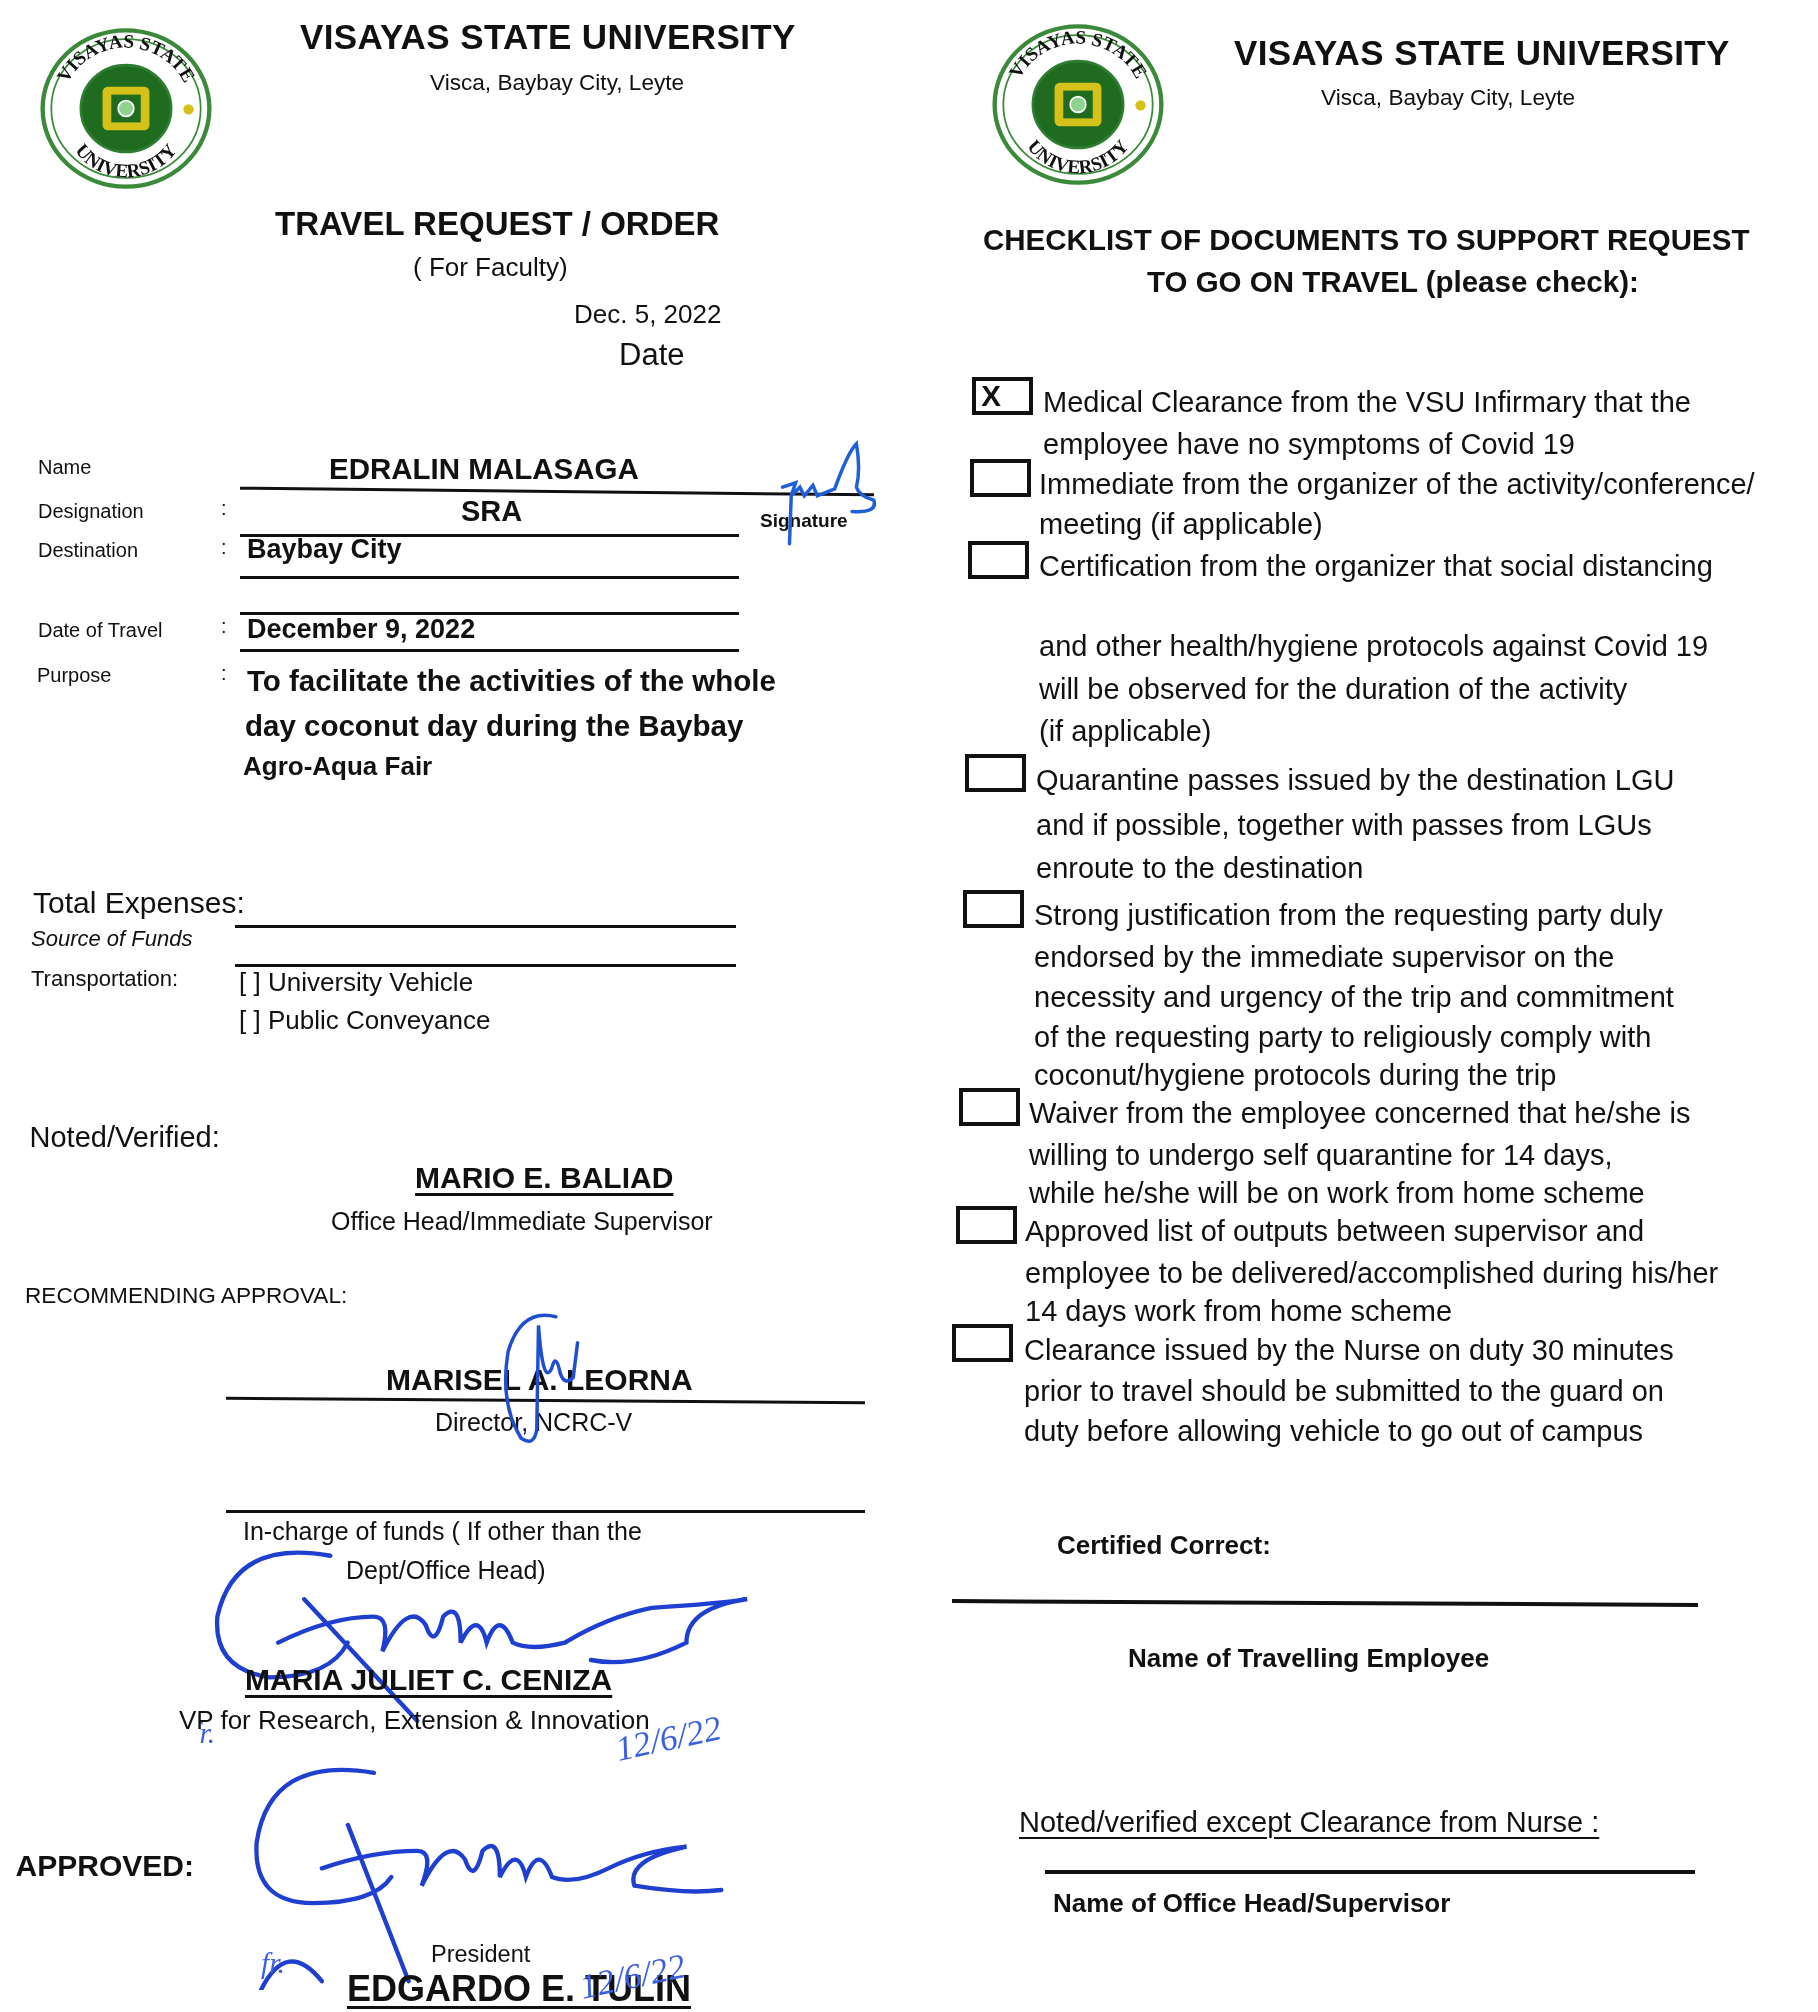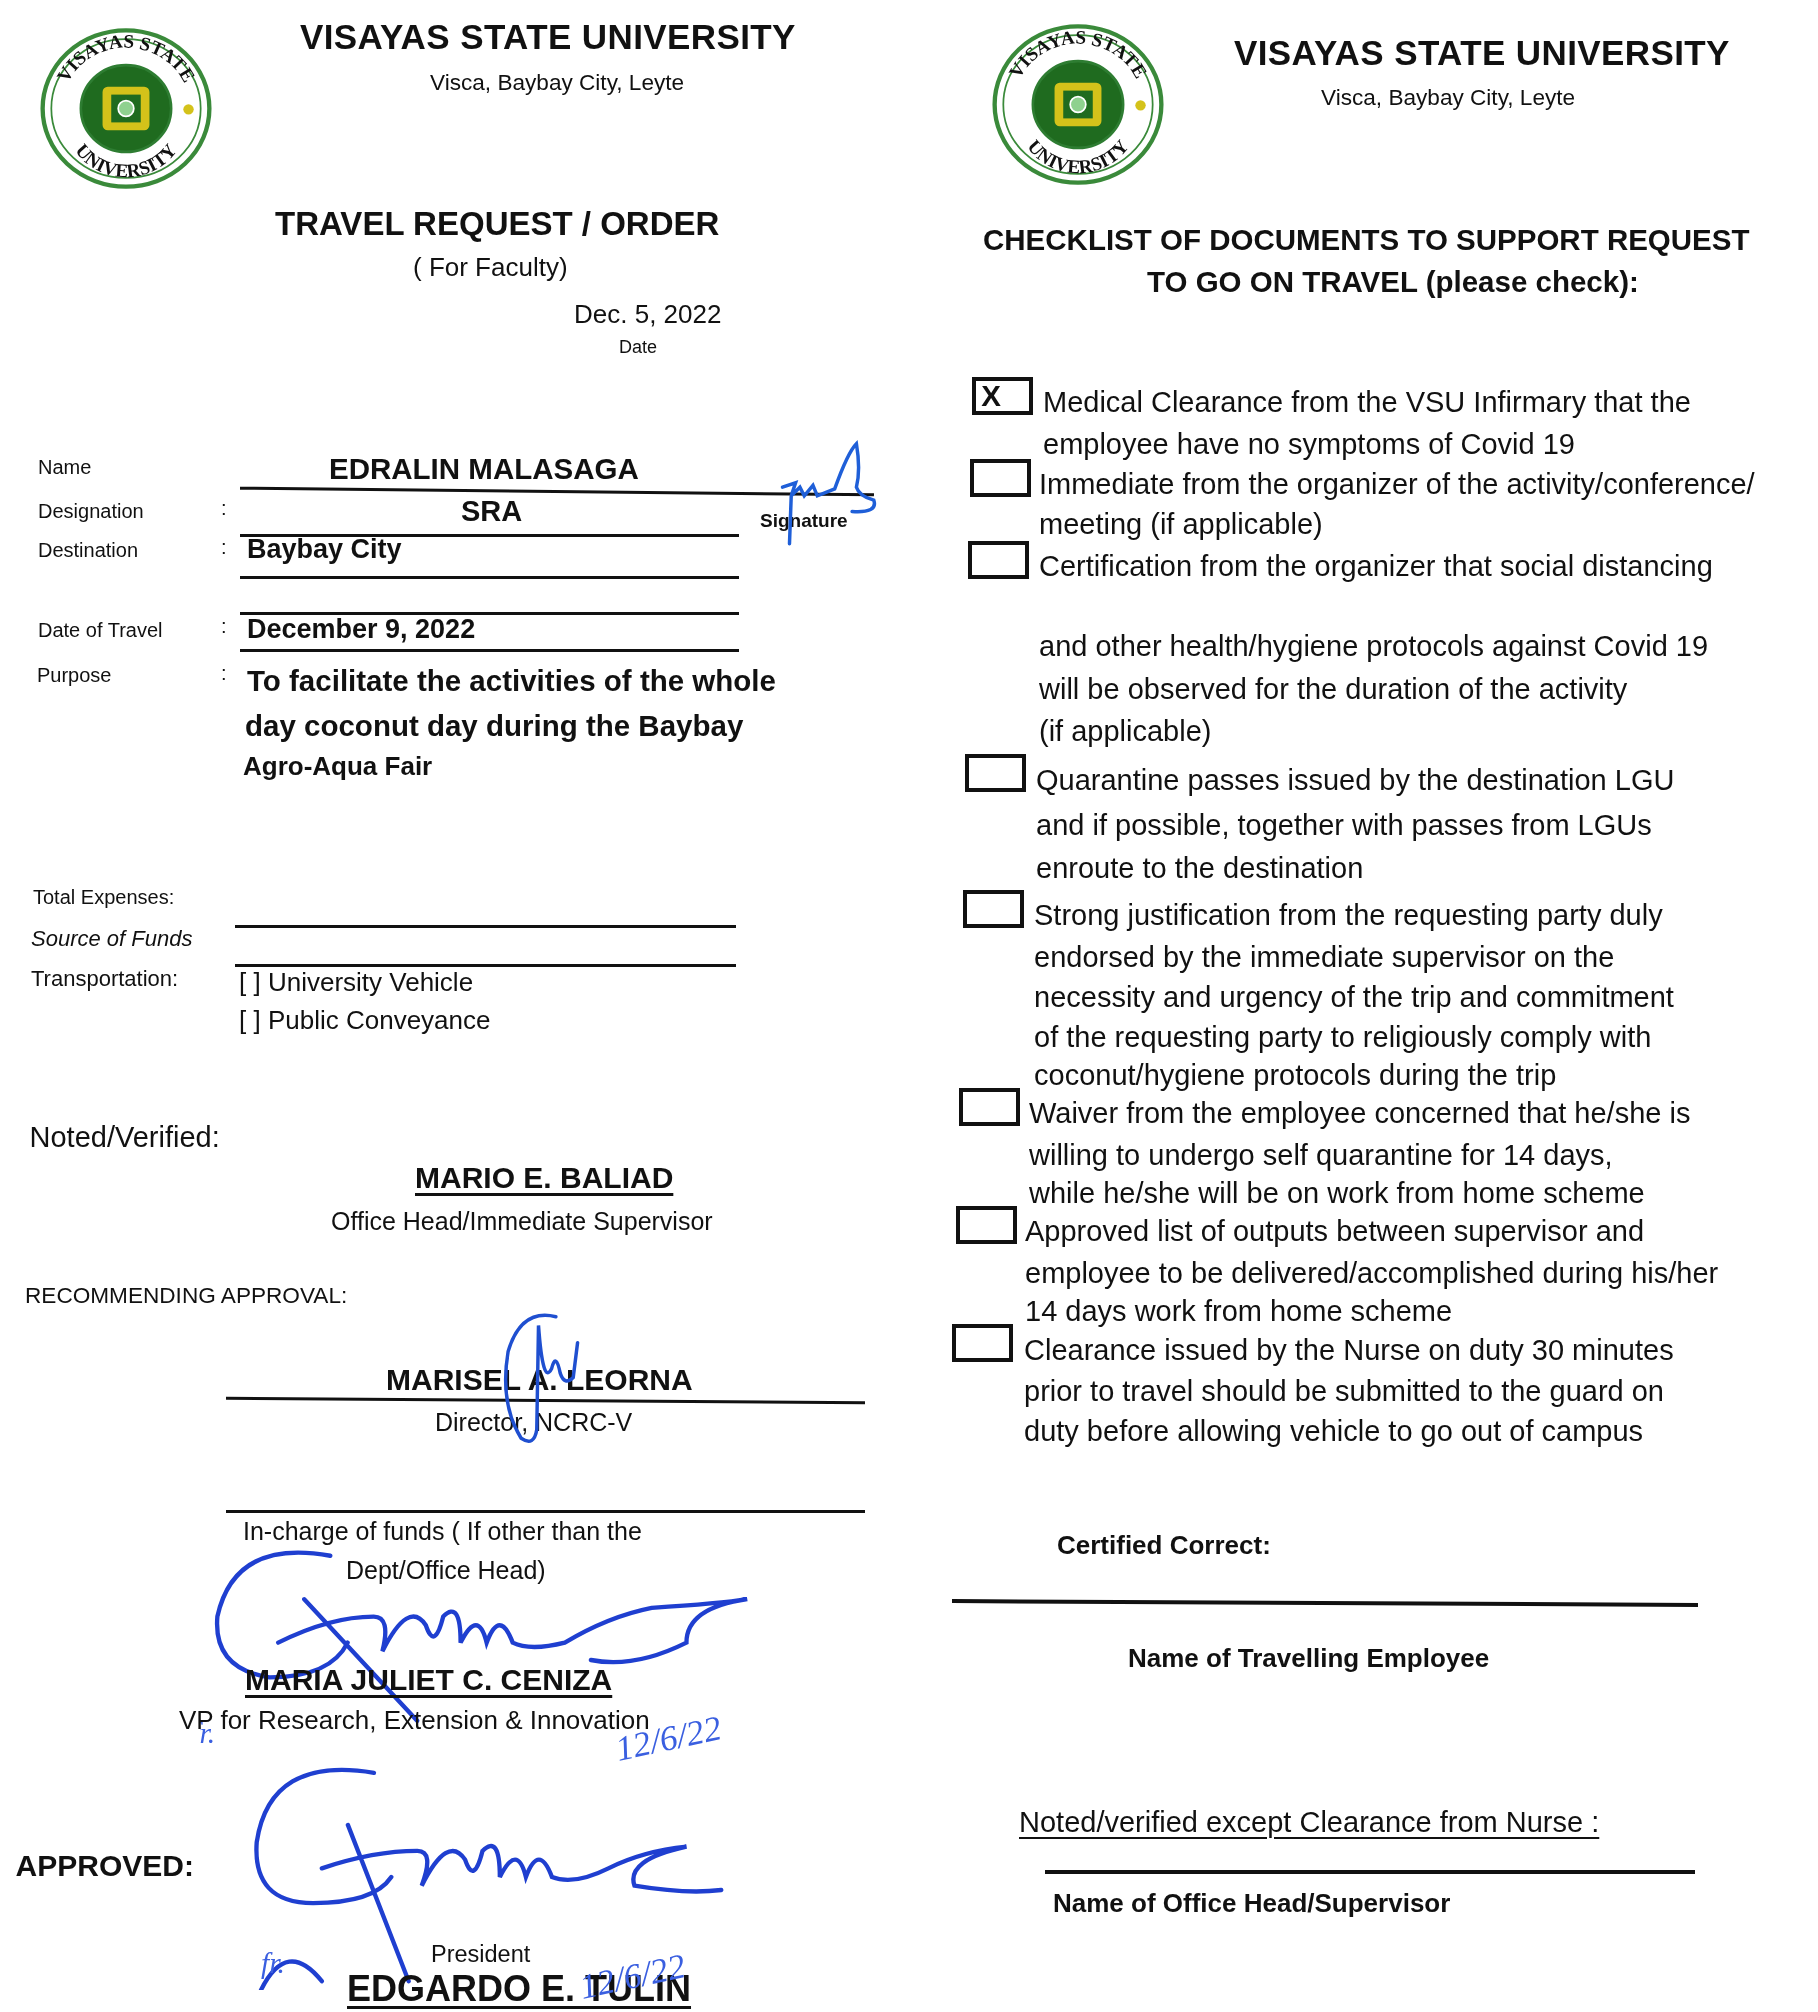--- a/index.html
+++ b/index.html
@@ -37,21 +37,21 @@
     <text font-size="22" font-weight="bold" font-family="Liberation Serif, serif" fill="#111"><textPath href="#sealTopL" startOffset="50%" text-anchor="middle">VISAYAS STATE</textPath></text>
     <text font-size="22" font-weight="bold" font-family="Liberation Serif, serif" fill="#111"><textPath href="#sealBotL" startOffset="50%" text-anchor="middle">UNIVERSITY</textPath></text>
   </svg>
 
   <div class="abs hdr-title" style="left:300px; top:17.4px;">VISAYAS STATE UNIVERSITY</div>
   <div class="abs hdr-sub" style="left:430px; top:70px;">Visca, Baybay City, Leyte</div>
 
   <div class="abs b" style="left:275px; top:205px; font-size:33px;">TRAVEL REQUEST / ORDER</div>
   <div class="abs" style="left:413px; top:252px; font-size:26px;">( For Faculty)</div>
   <div class="abs" style="left:574px; top:299px; font-size:26px;">Dec. 5, 2022</div>
-  <div class="abs" style="left:619px; top:337px; font-size:18px;">Date</div>
+  <div class="abs" style="left:619px; top:337px; font-size:31px;">Date</div>
 
   <div class="abs lbl" style="left:38px; top:456px;">Name</div>
   <div class="abs b" style="left:329px; top:452px; font-size:29.5px;">EDRALIN MALASAGA</div>
   <div class="line" style="left:240px; top:490px; width:634px; transform: rotate(0.6deg);"></div>
   <div class="abs b" style="left:760px; top:510px; font-size:19px;">Signature</div>
   <svg class="sig" style="left:765px; top:435px;" width="122" height="113" viewBox="0 0 140 130">
     <path d="M 20 60 L 35 55 L 30 70 L 40 60 L 45 70 L 55 58 L 60 70 L 80 62 Q 95 20 105 10 Q 110 40 105 60 Q 108 70 125 75 Q 130 90 100 88 M 30 70 L 28 125" fill="none" stroke="#1f5fd8" stroke-width="4" stroke-linecap="round"></path>
   </svg>
 
   <div class="abs lbl" style="left:38px; top:500px;">Designation</div>
@@ -70,21 +70,21 @@
   <div class="abs lbl" style="left:221px; top:615px;">:</div>
   <div class="abs val b" style="left:247px; top:614px;">December 9, 2022</div>
   <div class="line" style="left:240px; top:649px; width:499px;"></div>
 
   <div class="abs lbl" style="left:37px; top:664px;">Purpose</div>
   <div class="abs lbl" style="left:221px; top:662px;">:</div>
   <div class="abs b" style="left:247px; top:664px; font-size:29.5px;">To facilitate the activities of the whole</div>
   <div class="abs b" style="left:245px; top:709px; font-size:29.5px;">day coconut day during the Baybay</div>
   <div class="abs b" style="left:243px; top:751px; font-size:26px;">Agro-Aqua Fair</div>
 
-  <div class="abs lbl" style="left:33px; top:886px; font-size:20px;">Total Expenses:</div>
+  <div class="abs lbl" style="left:33px; top:886px; font-size:30px;">Total Expenses:</div>
   <div class="line" style="left:235px; top:925px; width:501px;"></div>
   <div class="abs lbl" style="left:31px; top:926px; font-size:22px; font-style:italic;">Source of Funds</div>
   <div class="line" style="left:235px; top:964px; width:501px;"></div>
   <div class="abs lbl" style="left:31px; top:966px; font-size:22px;">Transportation:</div>
 
   <div class="abs" style="left:239px; top:967px; font-size:26px;">
     <span>[  ]</span>
     <span>University Vehicle</span>
   </div>
   <div class="abs" style="left:239px; top:1005px; font-size:26px;">

